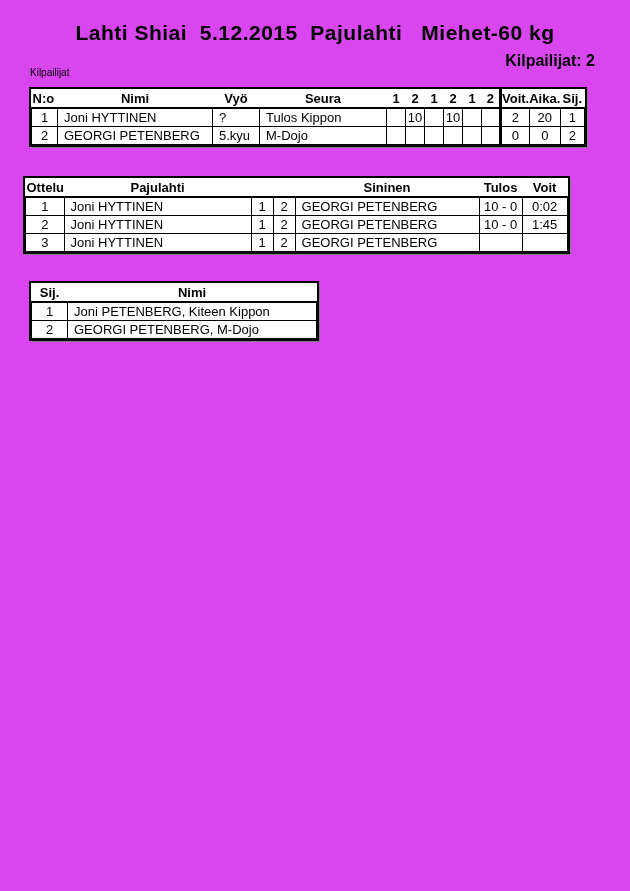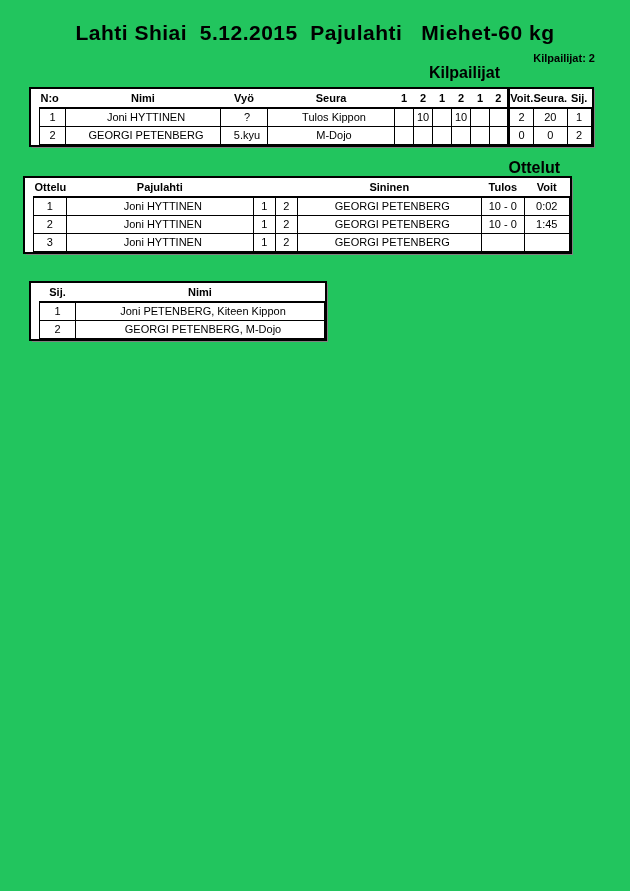--- a/index.html
+++ b/index.html
@@ -1,58 +1,58 @@
 <!DOCTYPE html>
 <html><head>
 <meta charset="utf-8">
 <style>
   html,body { margin:0; padding:0; background:#fff; }
   .page {
-    position:relative; width:630px; height:891px; background:#22c55e;
+    position:relative; width:630px; height:891px; background:#d946ef;
     font-family:"Liberation Sans", sans-serif; color:#000;
     overflow:hidden;
   }
   .title {
     position:absolute; top:21px; left:0; width:630px;
     text-align:center; font-size:21px; font-weight:bold;
     white-space:pre; letter-spacing:0.5px;
   }
   .count {
     position:absolute; top:52px; left:395px; width:200px;
-    text-align:right; font-size:11px; font-weight:bold;
+    text-align:right; font-size:16px; font-weight:bold;
   }
   .sec-heading {
-    position:absolute; font-size:16px; font-weight:bold;
-    text-align:right; line-height:14px;
+    position:absolute; font-size:10px; font-weight:normal;
+    text-align:left; line-height:14px;
   }
   #h-kilpailijat { top:66px;  left:30px; width:470px; }
   #h-ottelut     { top:161px; left:30px; width:530px; }
   #h-tulokset    { top:264px; left:30px; width:285px; }
 
   .tablewrap {
     position:absolute; background:#fff;
     border:2px solid #000;
     box-shadow:2px 2px 0 -1px #808080;
   }
   #t-kilpailijat { top:87px;  left:29px; }
   #t-ottelut     { top:176px; left:23px; }
   #t-tulokset    { top:281px; left:29px; }
 
-  table { border-collapse:collapse; table-layout:fixed; font-size:11px;margin-left:8px; }
+  table { border-collapse:collapse; table-layout:fixed; font-size:13px; }
   thead tr { height:19px; }
   tbody tr { height:18px; }
   th {
     font-weight:bold; padding:0; border:none; border-bottom:2px solid #000;
     vertical-align:middle; white-space:nowrap; overflow:hidden;
   }
   td {
     padding:0; border:1px solid #000;
     vertical-align:middle; white-space:nowrap; overflow:hidden;
   }
-  .left   { text-align:center; padding-left:6px; }
+  .left   { text-align:left; padding-left:6px; }
   .hleft  { text-align:left; padding-left:1px; }
   .center { text-align:center; }
   .thick  { border-left:3px solid #000 !important; }
 </style>
 </head>
 <body>
 
 <div class="page">
 
   <div class="title">Lahti Shiai  5.12.2015  Pajulahti   Miehet-60 kg</div>
@@ -83,21 +83,21 @@
           <th class="center">Nimi</th>
           <th class="center">Vyö</th>
           <th class="center">Seura</th>
           <th class="center">1</th>
           <th class="center">2</th>
           <th class="center">1</th>
           <th class="center">2</th>
           <th class="center">1</th>
           <th class="center">2</th>
           <th class="center thick">Voit.</th>
-          <th class="center">Seura.</th>
+          <th class="center">Aika.</th>
           <th class="center">Sij.</th>
         </tr>
       </thead>
       <tbody>
         <tr>
           <td class="center">1</td>
           <td class="left">Joni HYTTINEN</td>
           <td class="left">?</td>
           <td class="left">Tulos Kippon</td>
           <td class="center"></td>
@@ -122,21 +122,20 @@
           <td class="center"></td>
           <td class="center"></td>
           <td class="center thick">0</td>
           <td class="center">0</td>
           <td class="center">2</td>
         </tr>
       </tbody>
     </table>
   </div>
 
-  <div class="sec-heading" id="h-ottelut">Ottelut</div>
 
   <div class="tablewrap" id="t-ottelut">
     <table>
       <colgroup>
         <col style="width:27px">
           <col style="width:187px">
           <col style="width:22px">
           <col style="width:22px">
         <col style="width:184px">
           <col style="width:43px">

